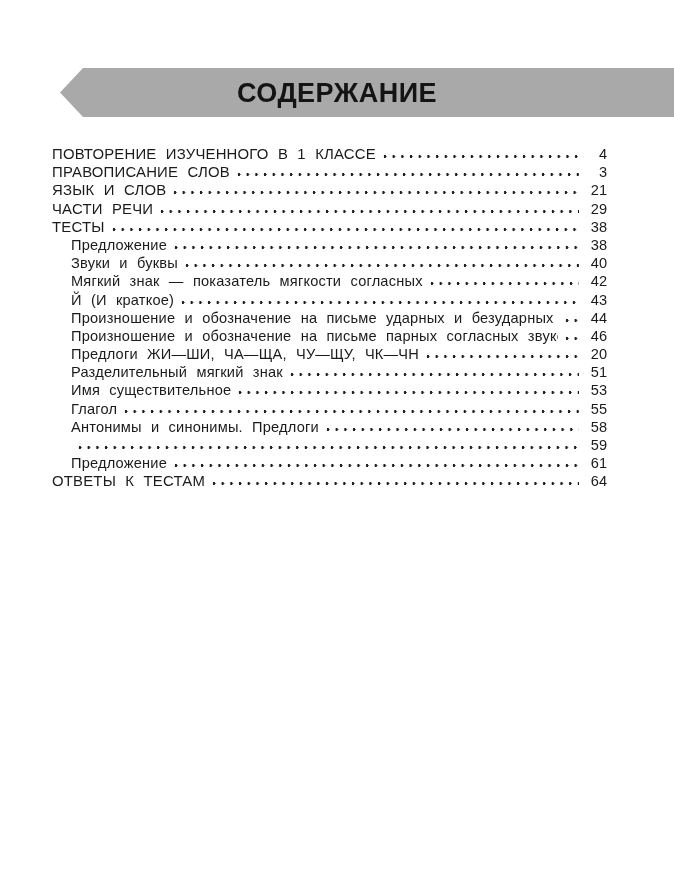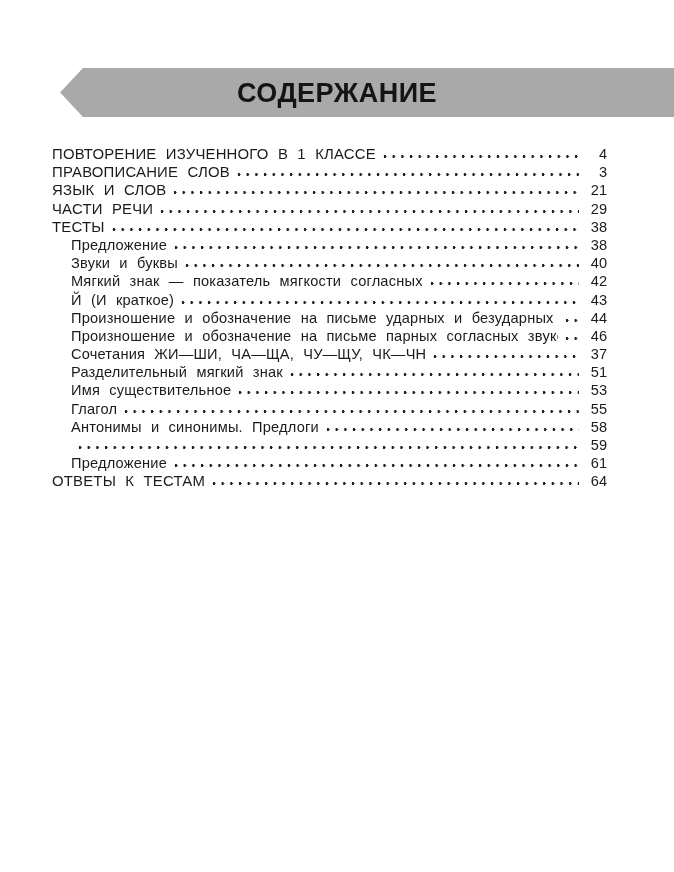--- a/index.html
+++ b/index.html
@@ -130,23 +130,23 @@
       <span class="t">Произношение и обозначение на письме ударных и безударных гласных</span>
       <span class="leader"></span>
       <span class="pg">44</span>
     </div>
     <div class="row sub">
       <span class="t">Произношение и обозначение на письме парных согласных звуков</span>
       <span class="leader"></span>
       <span class="pg">46</span>
     </div>
     <div class="row sub">
-      <span class="t">Сочетания ЖИ—ШИ, ЧА—ЩА, ЧУ—ЩУ, ЧК—ЧН</span>
+      <span class="t">Предлоги ЖИ—ШИ, ЧА—ЩА, ЧУ—ЩУ, ЧК—ЧН</span>
       <span class="leader"></span>
-      <span class="pg">37</span>
+      <span class="pg">20</span>
     </div>
     <div class="row sub">
       <span class="t">Разделительный мягкий знак</span>
       <span class="leader"></span>
       <span class="pg">51</span>
     </div>
     <div class="row sub">
       <span class="t">Имя существительное</span>
       <span class="leader"></span>
       <span class="pg">53</span>

